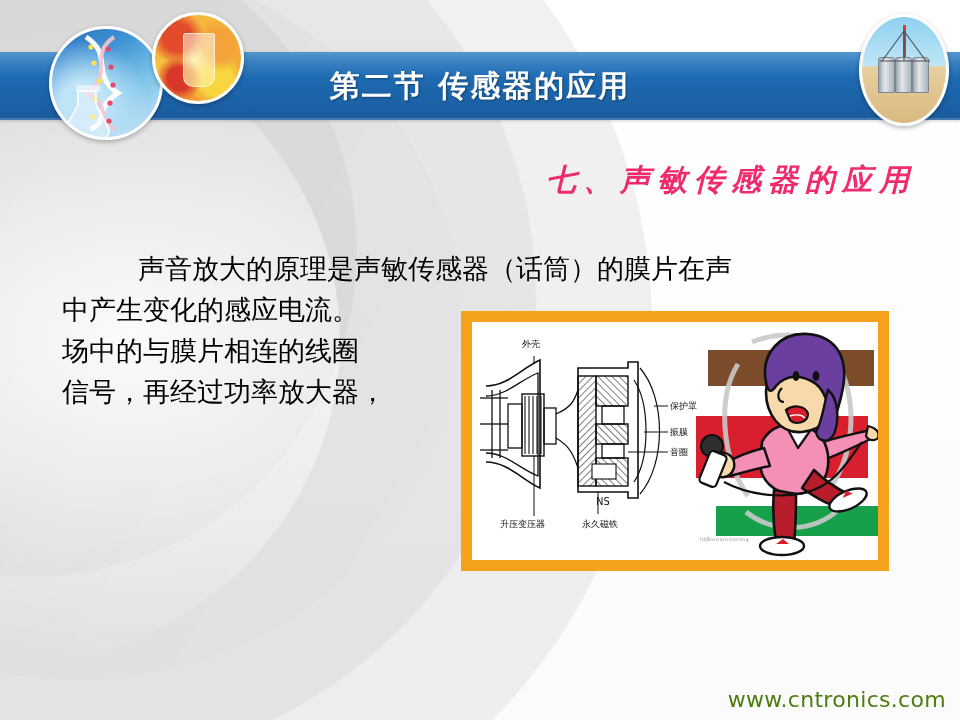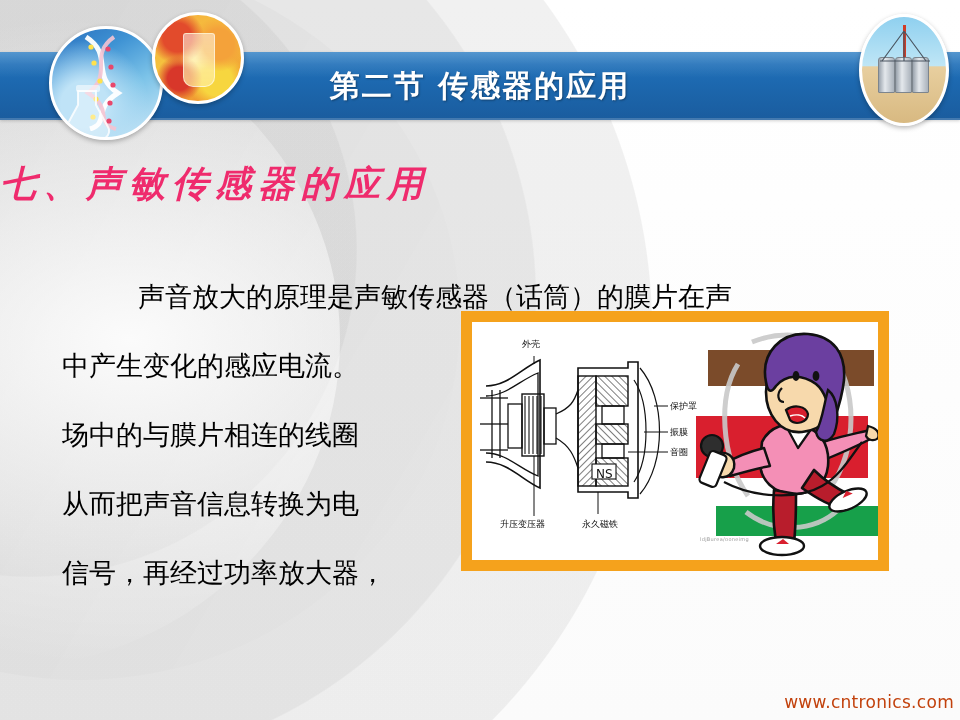--- a/index.html
+++ b/index.html
@@ -95,68 +95,68 @@
     position:absolute;bottom:30px;width:15px;height:34px;border-radius:3px 3px 1px 1px;
     background:linear-gradient(90deg,#9aa3ad,#e4e8ec 40%,#aab2bb);
     border:1px solid #7d858d;
   }
   .deco-silo .mast{
     position:absolute;left:41px;top:8px;width:3px;height:34px;background:#d03b25;
   }
 
   
   .section-heading{
-    position:absolute;left:0;top:160px;width:900px;
-    text-align:left;
+    position:absolute;left:16px;top:160px;width:900px;
+    text-align:right;
     color:#ef2b6d;
-    font-size:36px;font-weight:bold;letter-spacing:7px;
+    font-size:30px;font-weight:bold;letter-spacing:7px;
     font-family:"DejaVu Serif","Liberation Serif",serif;
     font-style:italic;
   }
 
   
   .body-text{
     position:absolute;left:62px;top:248px;width:836px;
     font-size:27px;line-height:41px;color:#000000;
     font-family:"DejaVu Sans","Liberation Sans",sans-serif;
     font-weight:500;
   }
-  .body-line{white-space:nowrap;margin-top:28px;}
+  .body-line{white-space:nowrap;}
   .body-line.first{text-indent:76px;}
   .body-wrap{width:390px;}
 
   
   .pic-frame{
     position:absolute;left:461px;top:311px;width:428px;height:260px;
     border:11px solid #f5a21c;
     background:#ffffff;
     box-sizing:border-box;
   }
   .pic-inner{position:absolute;inset:0;background:#ffffff;overflow:hidden;}
 
   
   .diagram{position:absolute;left:6px;top:6px;width:206px;height:224px;}
   .dlabel{
     position:absolute;font-size:9px;color:#111;
     font-family:"DejaVu Sans","Liberation Sans",sans-serif;white-space:nowrap;
   }
-  .dlabel.ns{font-size:12px;letter-spacing:0px;}
+  .dlabel.ns{font-size:10px;letter-spacing:0px;margin-top:29px;}
 
   
   .singer{position:absolute;left:218px;top:8px;width:200px;height:228px;}
   .sw-watermark{
     position:absolute;left:228px;top:214px;font-size:5px;color:#8a8a8a;
     font-family:"DejaVu Sans","Liberation Sans",sans-serif;letter-spacing:0.3px;
     opacity:0.85;
   }
 
   
   .footer-url{
-    position:absolute;right:6px;bottom:8px;
-    color:#c2410c;font-size:17px;letter-spacing:0.3px;
+    position:absolute;right:14px;bottom:8px;
+    color:#4d7c0f;font-size:22px;letter-spacing:0.3px;
     font-family:"DejaVu Sans","Liberation Sans",sans-serif;
   }
 </style>
 </head>
 <body>
 
 <div class="slide">
 
   <div class="bg-wash"></div>
   <div class="bg-ellipse"></div>
@@ -203,21 +203,20 @@
     </svg>
   </div>
 
   <div class="section-heading">七、声敏传感器的应用</div>
 
   <div class="body-text">
     <div class="body-line first">声音放大的原理是声敏传感器（话筒）的膜片在声</div>
     <div class="body-wrap">
       <div class="body-line">中产生变化的感应电流。</div>
       <div class="body-line">场中的与膜片相连的线圈</div>
-      <div class="body-line">从而把声音信息转换为电</div>
       <div class="body-line">信号，再经过功率放大器，</div>
     </div>
   </div>
 
   <div class="pic-frame">
     <div class="pic-inner">
 
       <div class="diagram">
         <svg viewBox="0 0 206 224" style="width:206px;height:224px">
           <defs>

